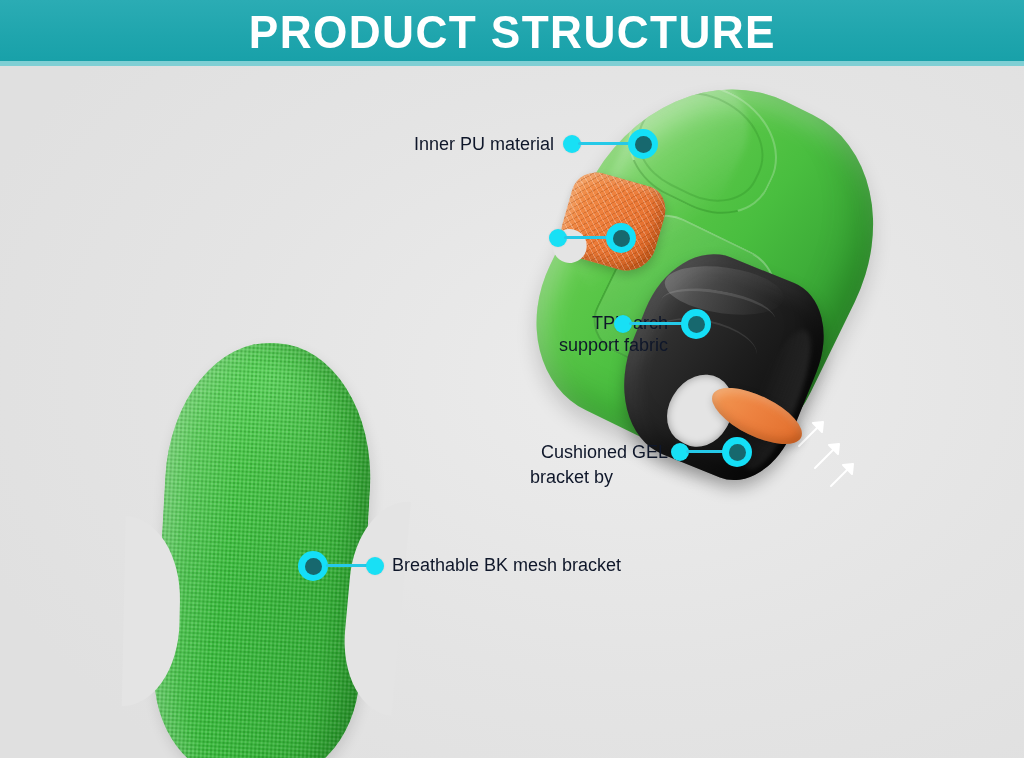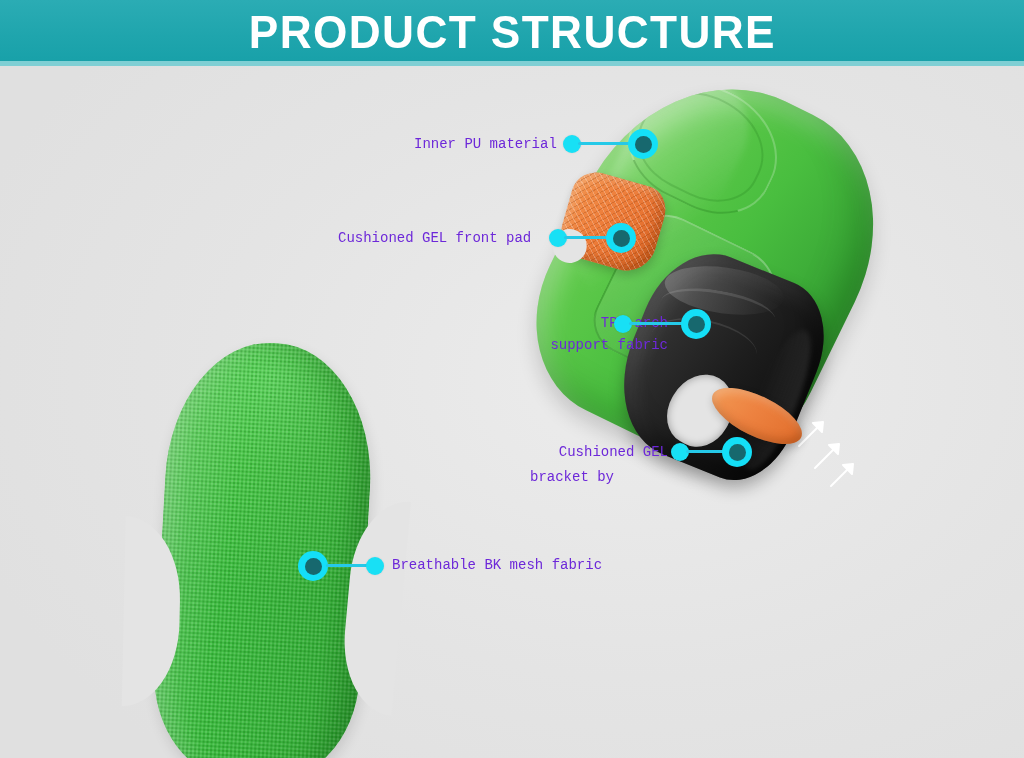--- a/index.html
+++ b/index.html
@@ -233,25 +233,25 @@
     background:linear-gradient(110deg,#f29a55 0%, #ed8240 45%, #e06c2a 100%);
     box-shadow: inset -4px -3px 10px rgba(120,45,0,.35),
                 inset 4px 3px 8px rgba(255,225,195,.35),
                 2px 3px 8px rgba(0,0,0,.18);
   }
 
   
   .callout{ position:absolute; z-index:20; }
   .callout .txt{
     position:absolute;
-    color:#6d28d9;
-    font-size:14px;
+    color:#0f172a;
+    font-size:18px;
     line-height:22px;
     white-space:nowrap;
-    font-family:Liberation Mono, monospace;
+    font-family:Liberation Sans, sans-serif;
   }
   .callout .txt.right{ text-align:right; }
   .dot{
     position:absolute; width:18px; height:18px; border-radius:50%;
     background:#18e0f5;
     box-shadow:0 0 2px rgba(0,0,0,.10);
   }
   .line{
     position:absolute; height:3px; background:#25c9e8; border-radius:2px;
   }
@@ -337,21 +337,20 @@
 <div class="callout" id="co-1" style="left:0;top:0;width:1024px;height:758px;pointer-events:none;">
   <div class="txt" style="left:414px;top:133px;pointer-events:auto;">Inner PU material</div>
   <div class="dot" style="left:563px;top:135px;"></div>
   <div class="line" style="left:578px;top:142px;width:60px;"></div>
   <div class="ring" style="left:628px;top:129px;">
       <i></i>
     </div>
 </div>
 
 <div class="callout" id="co-2" style="left:0;top:0;width:1024px;height:758px;pointer-events:none;">
-  <div class="txt" style="left:338px;top:227px;pointer-events:auto;">Cushioned GEL front pad</div>
   <div class="dot" style="left:549px;top:229px;"></div>
   <div class="line" style="left:564px;top:236px;width:50px;"></div>
   <div class="ring" style="left:606px;top:223px;">
       <i></i>
     </div>
 </div>
 
 <div class="callout" id="co-3" style="left:0;top:0;width:1024px;height:758px;pointer-events:none;">
   <div class="txt right" style="left:538px;top:312px;width:130px;pointer-events:auto;">TPU arch</div>
   <div class="txt right" style="left:538px;top:334px;width:130px;pointer-events:auto;">support fabric</div>
@@ -371,14 +370,14 @@
       <i></i>
     </div>
 </div>
 
 <div class="callout" id="co-5" style="left:0;top:0;width:1024px;height:758px;pointer-events:none;">
   <div class="ring" style="left:298px;top:551px;">
       <i></i>
     </div>
   <div class="line" style="left:326px;top:564px;width:46px;"></div>
   <div class="dot" style="left:366px;top:557px;"></div>
-  <div class="txt" style="left:392px;top:554px;pointer-events:auto;">Breathable BK mesh fabric</div>
+  <div class="txt" style="left:392px;top:554px;pointer-events:auto;">Breathable BK mesh bracket</div>
 </div>
 
 </body></html>

